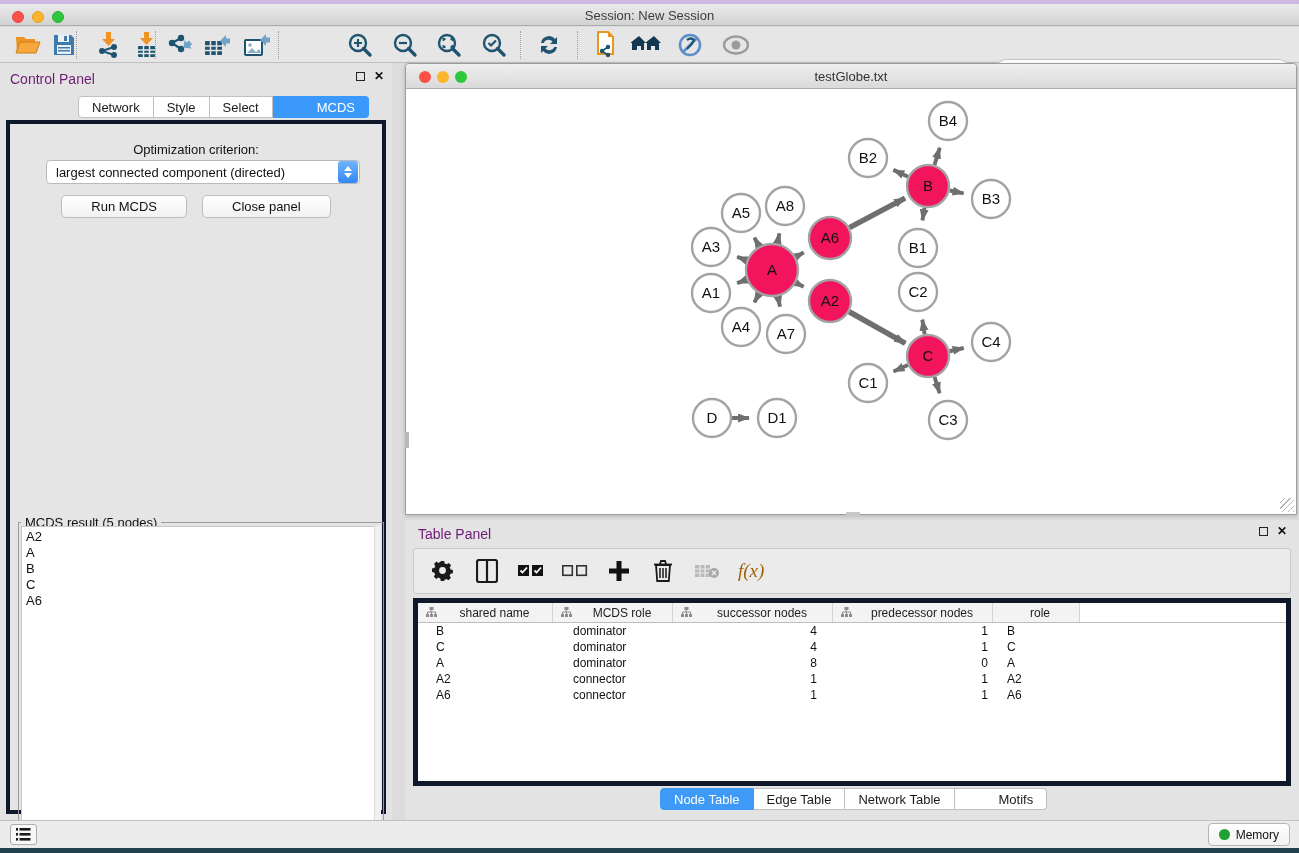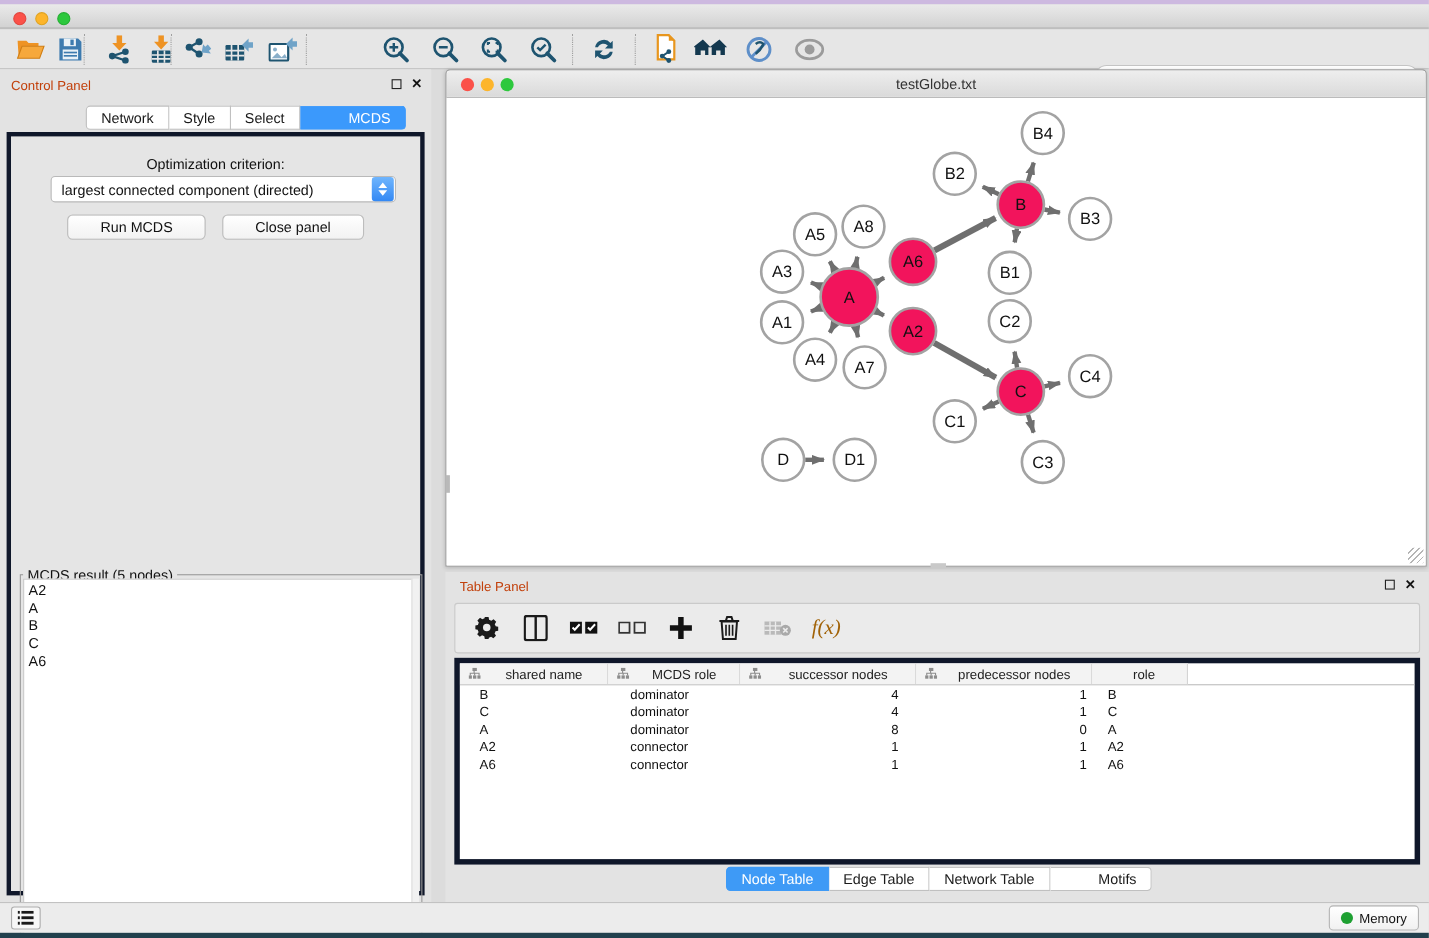--- a/index.html
+++ b/index.html
@@ -20,21 +20,21 @@
   .toolbar { position:absolute; left:0; top:27px; width:1299px; height:36px; background:#E6E6E6;
              border-bottom:1px solid #BFBFBF; }
   .tb-icon { position:absolute; top:3px; width:32px; height:30px; display:flex; align-items:center; justify-content:center; cursor:default; }
   .tb-sep { position:absolute; top:4px; width:0; height:28px; border-left:1px dotted #9F9F9F; }
   .searchbox { position:absolute; left:995px; top:32px; width:295px; height:22px; background:#FFF;
                border:1px solid #C4C4C4; border-radius:12px; display:flex; align-items:center; padding-left:7px; }
   .searchbox input { border:none; outline:none; font-size:12px; width:250px; background:transparent; }
 
   
   .control-panel { position:absolute; left:0; top:63px; width:392px; height:757px; background:#E3E3E3; }
-  .panel-header { position:absolute; left:10px; top:8px; font-size:12px; color:#c2410c; }
+  .panel-header { position:absolute; left:10px; top:8px; font-size:14px; color:#701a75; }
   .panel-btns { position:absolute; right:8px; top:9px; display:flex; gap:9px; align-items:center; }
   .float-glyph { width:9px; height:9px; border:1.5px solid #222; display:inline-block; }
   .close-glyph { font-size:12px; font-weight:bold; color:#111; line-height:9px; }
 
   .seg-tabs { position:absolute; display:flex; }
   .seg-tab { height:22px; background:#FFF; border:1px solid #C0C0C0; border-left:none; font-size:13px;
              color:#1A1A1A; display:flex; align-items:center; justify-content:center; padding:0 13px; cursor:default; }
   .seg-tab:first-child { border-left:1px solid #C0C0C0; border-radius:4px 0 0 4px; }
   .seg-tab:last-child { border-radius:0 4px 4px 0;padding-left:44px; }
   .seg-tab.selected { background:#3B99FC; border-color:#3B99FC; color:#FFF; }
@@ -107,20 +107,21 @@
   svg text { font-family:"Liberation Sans", sans-serif; }
 </style>
 </head>
 <body>
 
 <div class="desktop-strip-top"></div>
 <div class="titlebar">
   <span class="tl red"></span>
   <span class="tl yellow"></span>
   <span class="tl green"></span>
+  <div class="title">Session: New Session</div>
 </div>
 
 <div class="toolbar">
   <div class="tb-icon" style="left:12px">
     <svg width="26" height="22" viewBox="0 0 26 22">
         <path d="M1 3 h8 l2 2 h9 v3 H5 L2 19 Z" fill="#EE9324"></path>
         <path d="M5 8 h20 l-4 11 H1 Z" fill="#F6A83C" stroke="#D07E14"></path>
       </svg>
   </div>
   <div class="tb-icon" style="left:48px">

